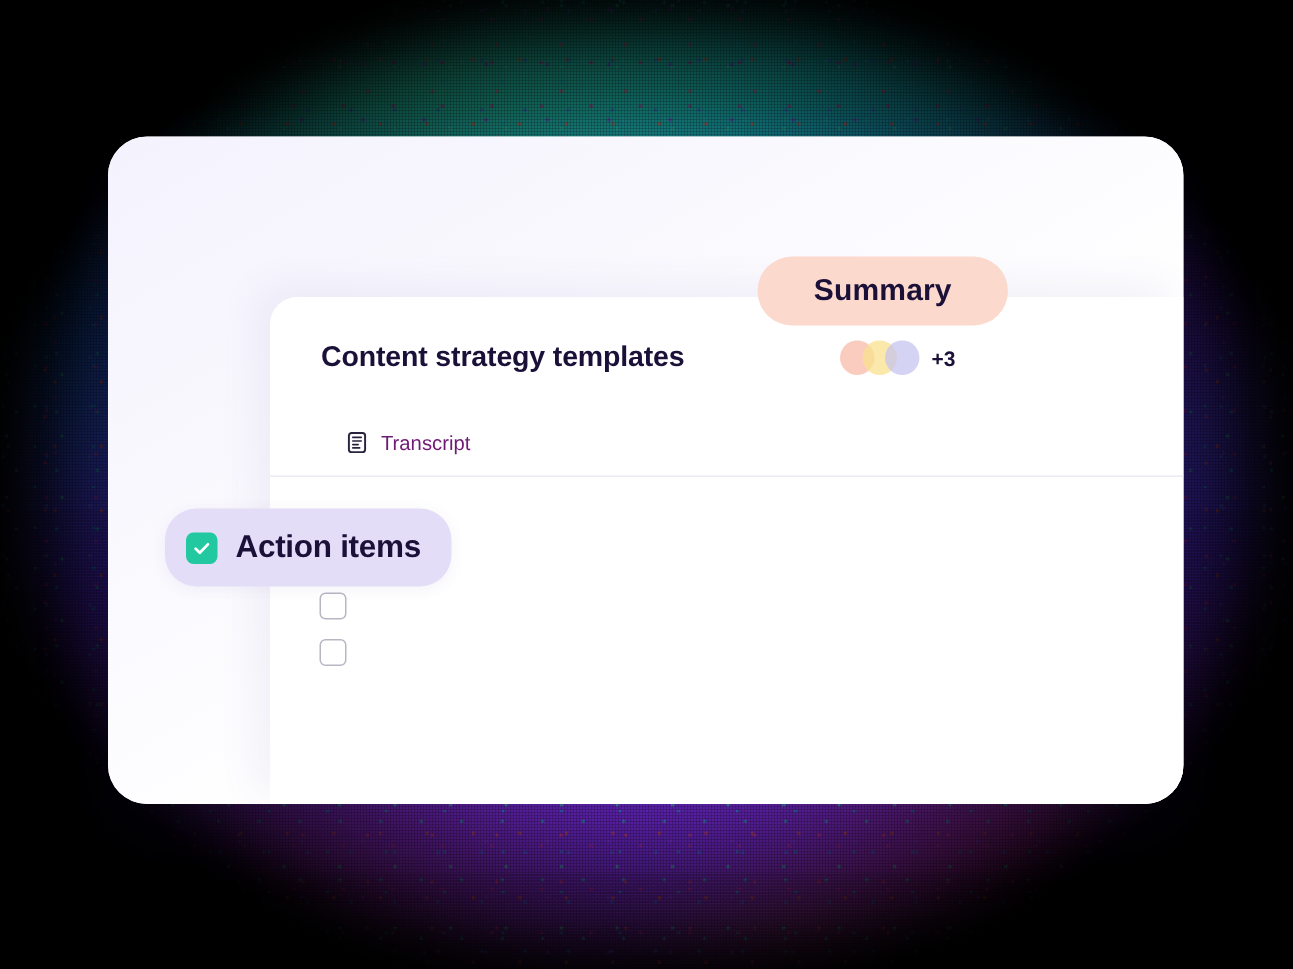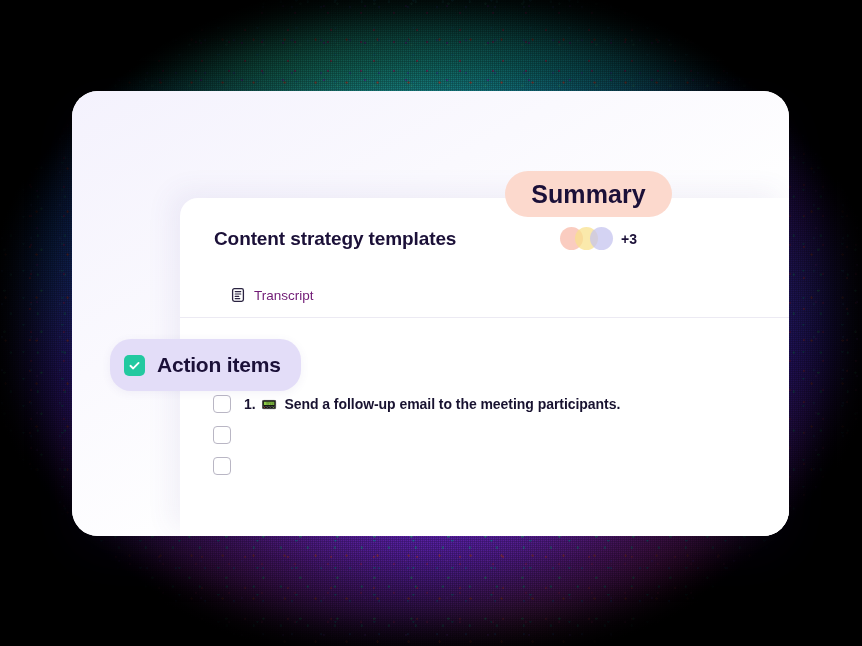--- a/index.html
+++ b/index.html
@@ -135,21 +135,21 @@
     width: 167px;
     height: 46px;
     border-radius: 23px;
     background: #fcd9cd;
     display: flex;
     align-items: center;
     justify-content: center;
     z-index: 6;
   }
   .summary-pill .label {
-    font-size: 25px;
+    font-size: 20px;
     font-weight: 700;
     color: #1b1038;
     letter-spacing: .1px;
   }
 
   
   .avatar-row {
     position: absolute;
     left: 488px;  
     top: 136px;   
@@ -344,28 +344,20 @@
       <span class="action-check">
         <svg viewBox="0 0 14 14" fill="none" xmlns="http://www.w3.org/2000/svg">
           <path d="M2.6 7.3 5.6 10.2 11.4 4.2" stroke="#ffffff" stroke-width="2" stroke-linecap="round" stroke-linejoin="round"></path>
         </svg>
       </span>
       <span class="label">Action items</span>
     </div>
 
     <div class="action-list">
 
-      <div class="action-row">
-        <span class="row-box"></span>
-        <span class="row-text">
-          <span class="row-num">1.</span>
-          <span class="row-emoji">📟</span>
-          <span>Send a follow-up email to the meeting participants.</span>
-        </span>
-      </div>
 
 
       <div class="action-row">
         <span class="row-box"></span>
       </div>
 
       <div class="action-row">
         <span class="row-box"></span>
       </div>
 

